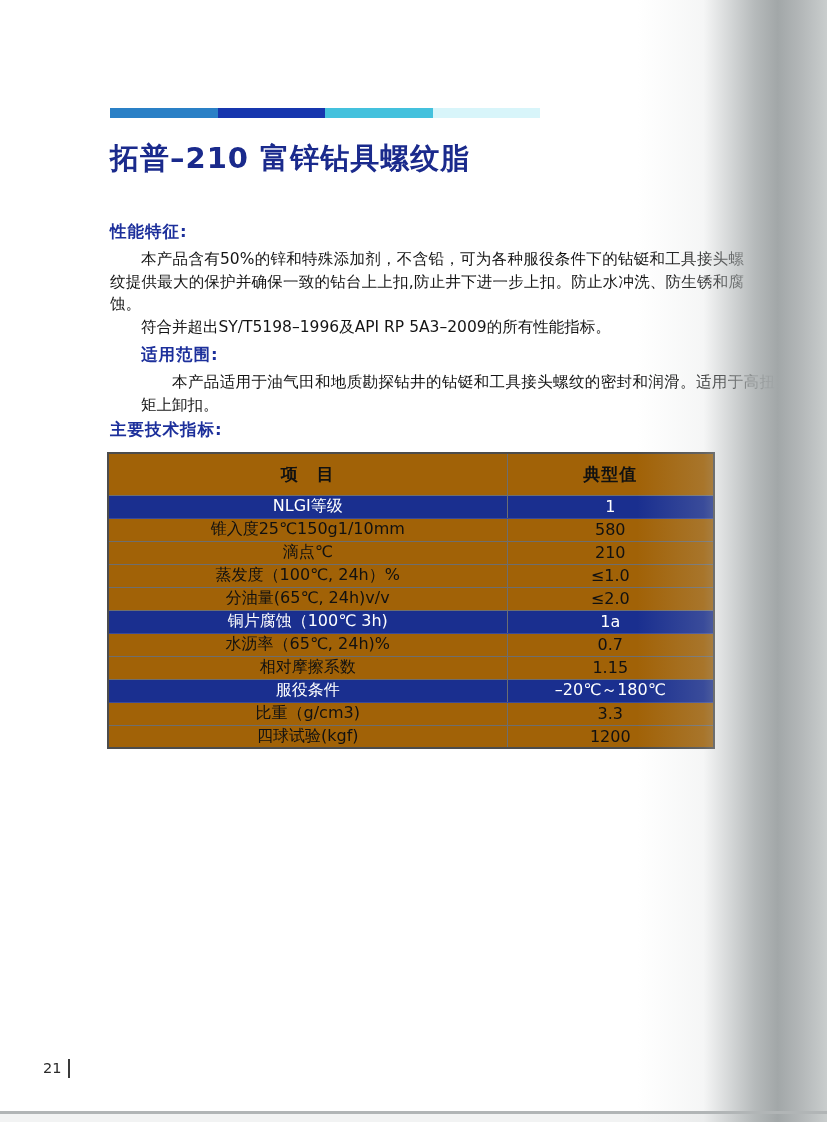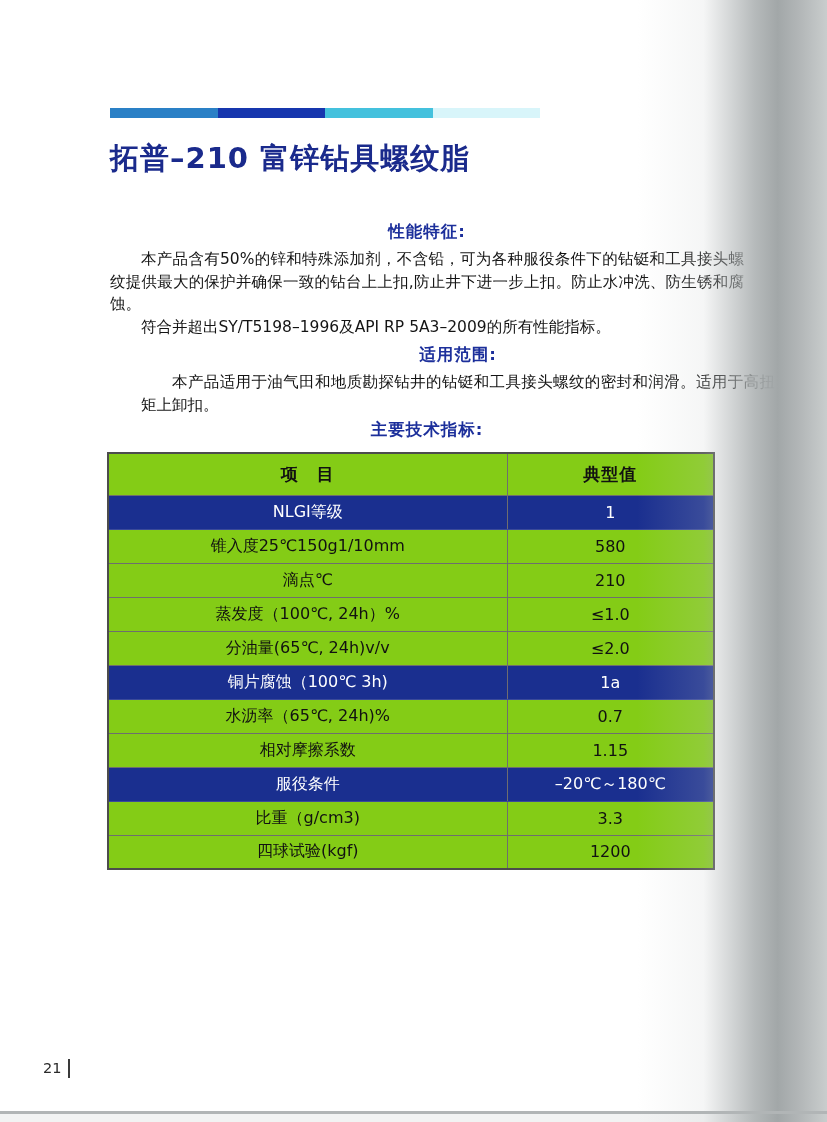--- a/index.html
+++ b/index.html
@@ -41,42 +41,42 @@
 
   .doc-title {
     position:absolute; left:110px; top:139px;
     font-size:29px; font-weight:bold; letter-spacing:1px;
     color:#1a2a8c; white-space:nowrap;
   }
 
   .section { position:absolute; left:110px; width:634px; }
   .sec-heading {
     font-size:16.5px; font-weight:bold; letter-spacing:1px;
-    color:#1c2f9b; margin-bottom:5px;text-align:center;
+    color:#1c2f9b; margin-bottom:5px;
   }
   .section p {
     font-size:15.5px; line-height:22.5px; text-align:justify;
     text-indent:2em; color:#141414;
   }
 
   .spec-table-wrap { position:absolute; left:107px; top:452px; z-index:1; }
   table.spec {
     border-collapse:collapse; table-layout:fixed;
     width:606px;
     border:2px solid #4c4c4c;
-    background:#84cc16;
+    background:#a16207;
   }
   table.spec th, table.spec td {
     border:1px solid #6e6e6e;
     text-align:center; vertical-align:middle;
     font-size:16px; color:#111;
     padding:0 4px;
   }
   table.spec th { height:42px; font-weight:bold; font-size:17px; letter-spacing:1px; }
-  table.spec td { height:34px; }
+  table.spec td { height:23px; }
   table.spec col.c1 { width:399px; }
   table.spec col.c2 { width:207px; }
   table.spec tr.hl td {
     background:#1a2f8f; color:#ffffff;
     border-color:#3a4a9a;
     border-left-color:#6e6e6e; border-right-color:#6e6e6e;
   }
 
   .page-num {
     position:absolute; left:43px; top:1057px; height:22px;

